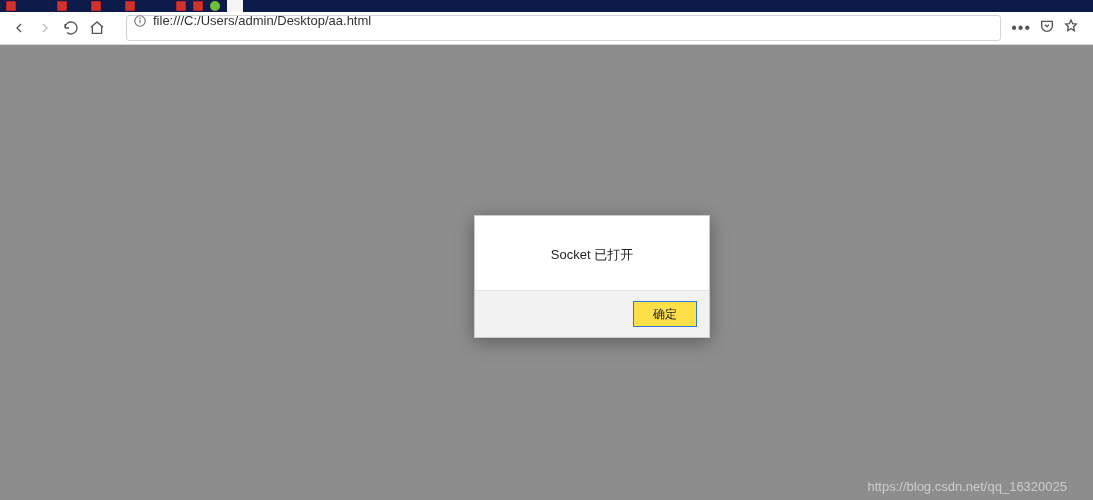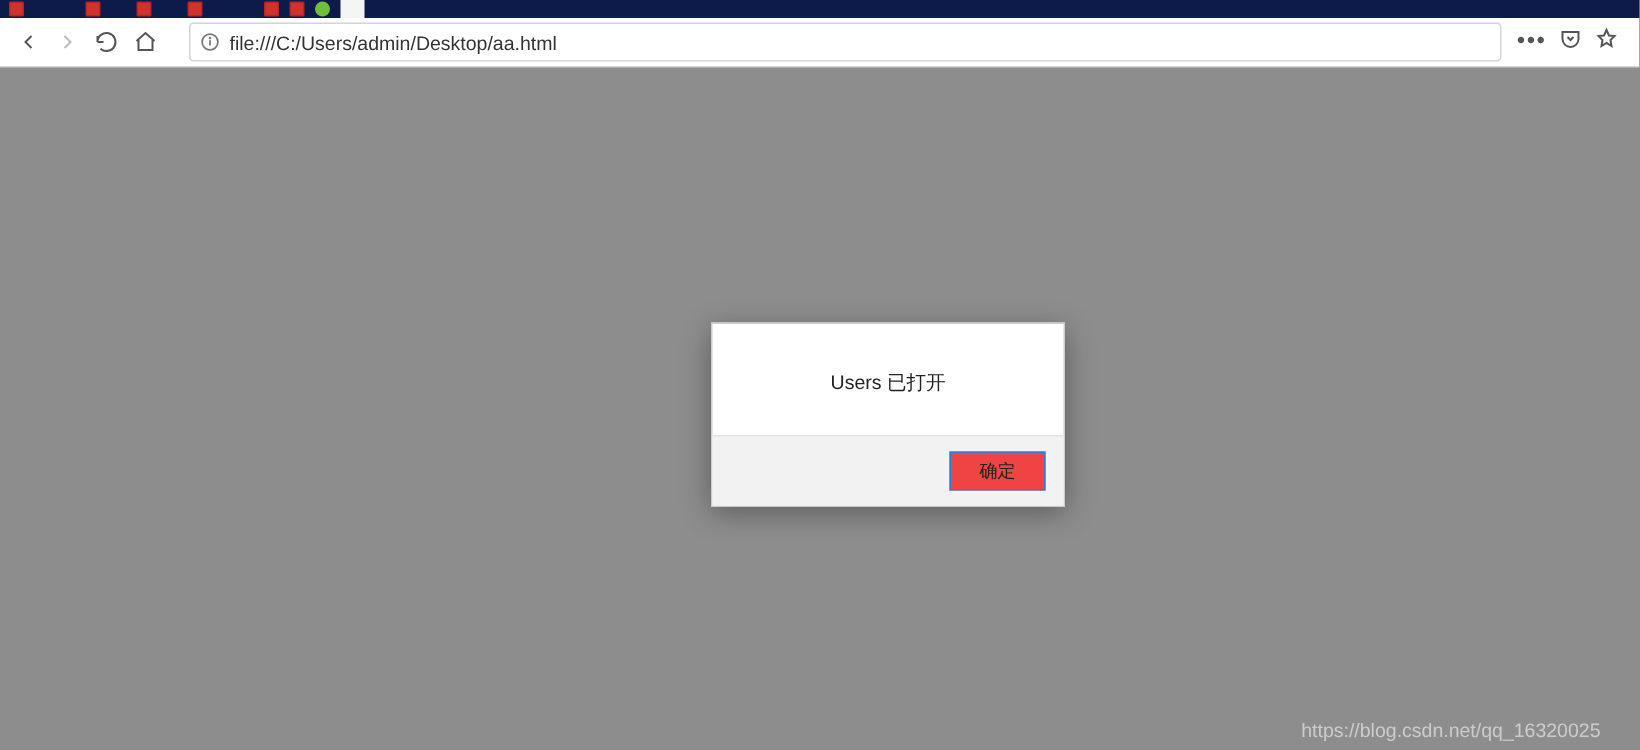--- a/index.html
+++ b/index.html
@@ -12,35 +12,35 @@
     .fav-red { background: #d0332d; border: 1px solid #b22; }
     .fav-green { background: #6fbf3a; border-radius: 50%; }
     .fav-none { background: transparent; }
     .tab-active { background: #f5f5f5; height: 12px; padding: 0 8px; }
 
     
     .toolbar { height: 33px; background: #ffffff; border-bottom: 1px solid #d8d8d8; display: flex; align-items: center; padding: 0 6px; }
     .nav-btn { width: 26px; height: 26px; display: flex; align-items: center; justify-content: center; border-radius: 4px; color: #555; }
     .nav-btn.disabled { color: #bcbcbc; }
     .nav-btn svg { width: 16px; height: 16px; }
-    .url-bar { flex: 1; margin: 0 10px 0 16px; height: 26px; border: 1px solid #d4d4d4; border-radius: 3px; display: flex; align-items: center; padding: 0 6px; background: #fff; }
+    .url-bar { flex: 1; margin: 0 10px 0 16px; height: 26px; border: 1px solid #d4d4d4; border-radius: 3px; display: flex; align-items: flex-end; padding: 12px 6px; background: #fff; }
     .url-bar .info-icon { width: 14px; height: 14px; margin-right: 6px; color: #777; flex-shrink: 0; }
     .url-text { font-size: 13px; color: #333; white-space: nowrap; overflow: hidden; }
     .toolbar-right { display: flex; align-items: center; gap: 8px; padding-right: 8px; }
     .toolbar-right .dots { color: #555; font-size: 16px; letter-spacing: 1px; }
     .toolbar-right svg { width: 16px; height: 16px; color: #555; }
 
     
     .content { position: absolute; top: 45px; left: 0; right: 0; bottom: 0; background: #8d8d8d; }
 
     
     .dialog { position: absolute; width: 236px; left: 474px; top: 215px; background: #fff; box-shadow: 0 4px 18px rgba(0,0,0,0.35); border: 1px solid #ccc; }
     .dialog-body { padding: 30px 20px 26px; text-align: center; font-size: 13px; color: #222; }
     .dialog-footer { background: #f2f2f2; border-top: 1px solid #e3e3e3; padding: 10px 12px; display: flex; justify-content: flex-end; }
-    .dialog-btn { min-width: 64px; height: 26px; background: #ef4444; border: 1.5px solid #2f7bd9; font-size: 12px; color: #222; cursor: pointer; }
+    .dialog-btn { min-width: 64px; height: 26px; background: #fde047; border: 1.5px solid #2f7bd9; font-size: 12px; color: #222; cursor: pointer; }
 
     
     .watermark { position: absolute; right: 26px; bottom: 6px; font-size: 13px; color: rgba(255,255,255,0.55); font-family: Arial, sans-serif; }
   </style>
 </head>
 <body>
 
 <div class="tab-strip">
   <div class="tab">
       <span class="tab-favicon fav-red"></span>
@@ -125,19 +125,19 @@
       <svg viewBox="0 0 24 24" fill="none" stroke="currentColor" stroke-width="2">
           <path d="M12 3l2.5 5.5L20 9l-4 4 1 6-5-3-5 3 1-6-4-4 5.5-.5z"></path>
         </svg>
     </span>
   </div>
 </div>
 
 <div class="content"></div>
 
 <div class="dialog">
-  <div class="dialog-body">Users 已打开</div>
+  <div class="dialog-body">Socket 已打开</div>
   <div class="dialog-footer">
     <button class="dialog-btn">确定</button>
   </div>
 </div>
 
 <div class="watermark">https://blog.csdn.net/qq_16320025</div>
 
 </body></html>

